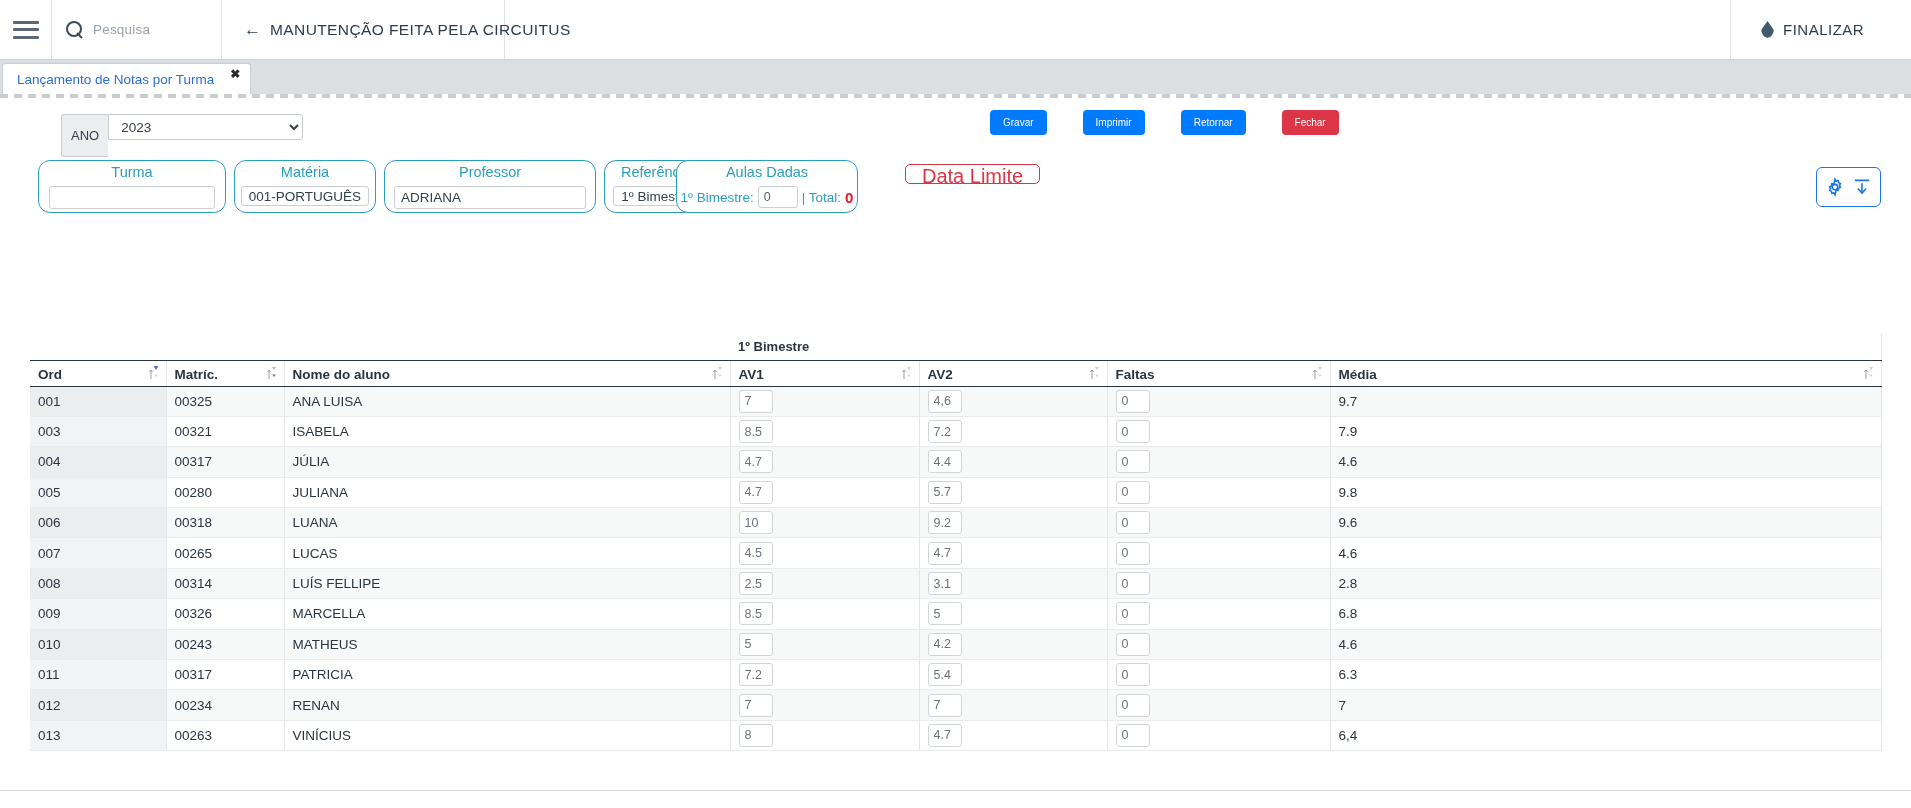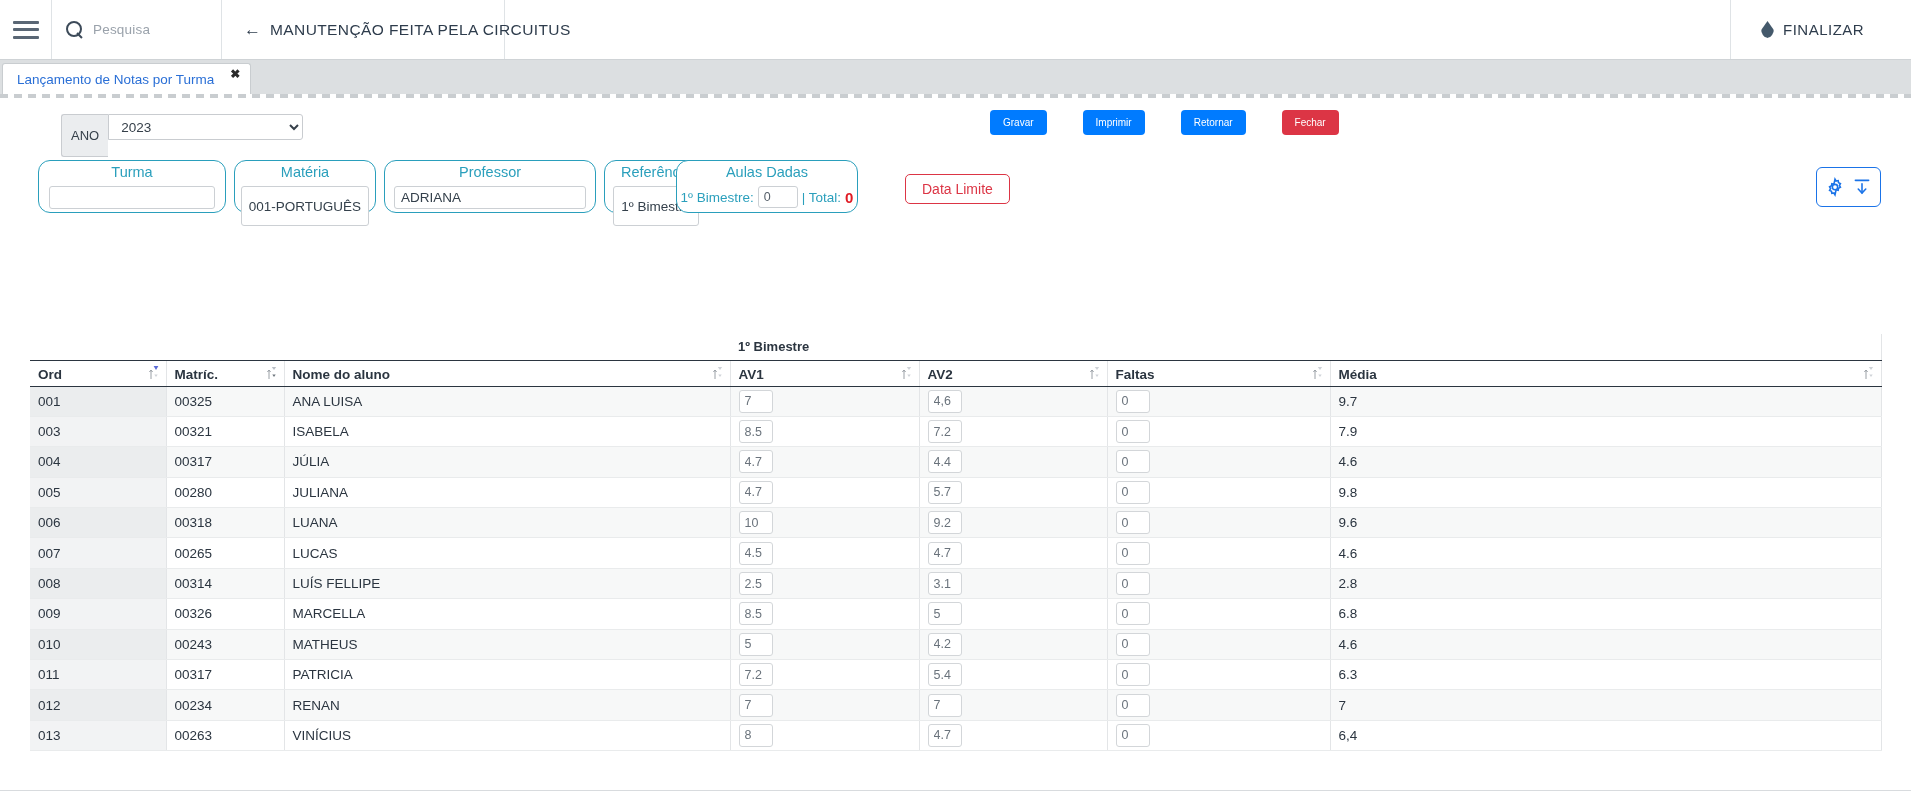--- a/index.html
+++ b/index.html
@@ -81,43 +81,43 @@
     position: absolute; top: 3px; left: 0; right: 0; text-align: center;
     color: #2a9fbc; font-size: 14.5px;
   }
   .fs-body { position: absolute; left: 0; right: 0; top: 25px; display:flex; align-items:center; }
   .fs-input {
     border: 1px solid #ccd0d4; border-radius: 3px; height: 23px;
     background: #ffffff; font-size: 13.5px; color: #34404b;
     font-family: "Liberation Sans", sans-serif; padding: 0 6px;
   }
   .fs-static {
-    border: 1px solid #ccd0d4; border-radius: 3px; height: 40px;
+    border: 1px solid #ccd0d4; border-radius: 3px; height: 20px;
     display: flex; align-items: center; justify-content: center;
     font-size: 13.5px; color: #34404b; padding: 0 7px; background:#fff;
   }
   #fs-turma { left: 38px; width: 188px; }
   #fs-turma .fs-body { padding: 0 10px; }
   #fs-turma .fs-input { width: 100%; }
   #fs-materia { left: 234px; width: 142px; }
   #fs-materia .fs-body { justify-content: center; }
   #fs-professor { left: 384px; width: 212px; }
   #fs-professor .fs-body { padding: 0 9px; }
   #fs-professor .fs-input { width: 100%; }
   #fs-referencia { left: 604px; width: 104px; }
   #fs-referencia .fs-body { justify-content: center; }
   #fs-aulas { left: 676px; width: 182px; }
   #fs-aulas .fs-body { justify-content: center; gap: 4px; font-size: 13.5px; color: #2a9fbc; }
   .aulas-num { border: 1px solid #ccd0d4; border-radius: 3px; height: 22px; width: 40px;
     display:flex; align-items:center; padding-left: 5px; font-size: 12.5px; color:#555f69; background:#fff; }
   .aulas-total-val { color: #e01b24; font-size: 15px; font-weight: 600; }
   .btn-outline-danger {
-    position: absolute; left: 905px; top: 14px; height: 30px;
+    position: absolute; left: 905px; top: 4px; height: 20px;
     border: 1px solid #dc3545; border-radius: 5px; background: #ffffff;
-    color: #dc3545; font-size: 14px; padding: 0 16px;
+    color: #dc3545; font-size: 20px; padding: 0 16px;
     font-family: "Liberation Sans", sans-serif; cursor: pointer;
   }
   .tools-box {
     position: absolute; right: 30px; top: 7px; width: 65px; height: 40px;
     border: 1px solid #1a73e8; border-radius: 6px;
     display: flex; align-items: center; justify-content: center; gap: 7px; cursor: pointer;
   }
   .gear-svg, .dl-svg { display:block; }
 
   

